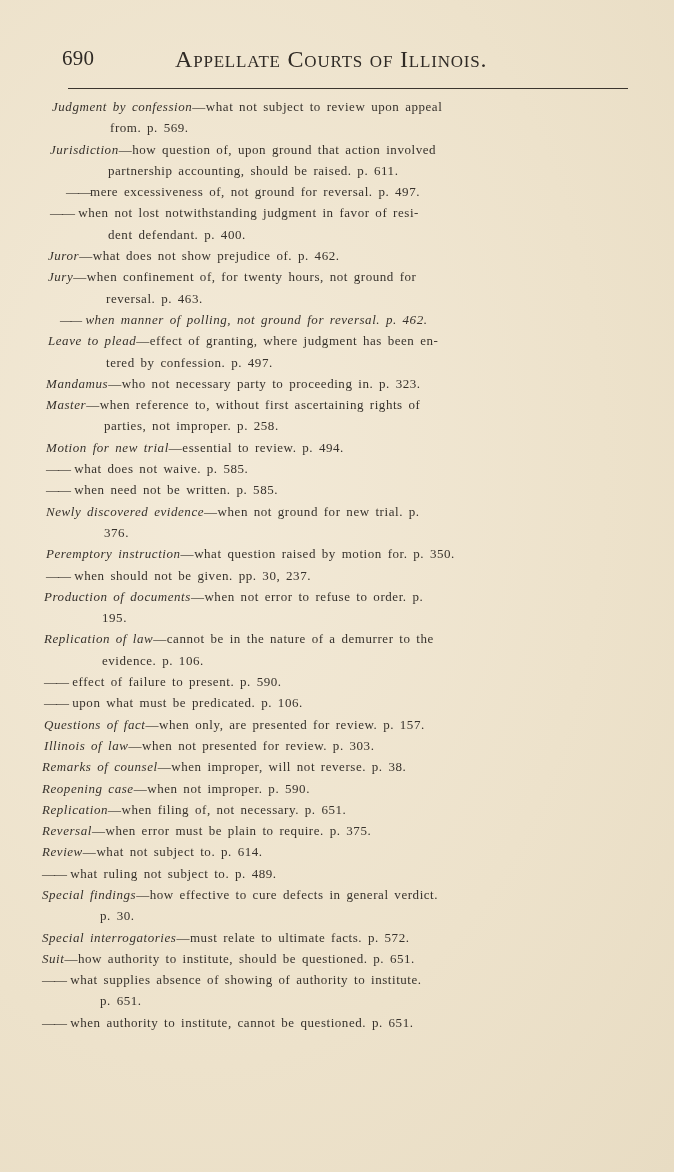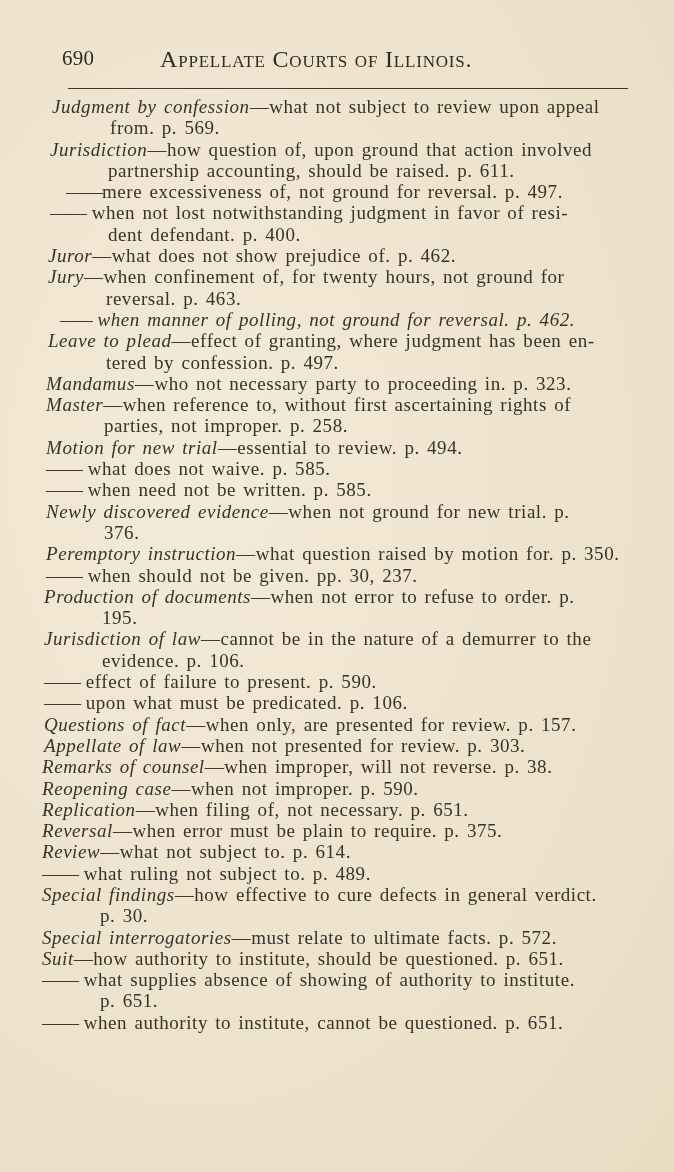--- a/index.html
+++ b/index.html
@@ -13,30 +13,30 @@
   }
   .page { position: absolute; left: 0; top: 0; width: 674px; height: 1036px; }
   .header {
     position: absolute; top: 46px; left: 60px; width: 570px; height: 32px;
   }
   .page-number {
     position: absolute; left: 2px; top: 0; font-size: 21px; letter-spacing: 0.3px;
     font-family: "Liberation Serif", serif; color: #2f2a25;
   }
   .running-title {
-    position: absolute; left: 100px; top: 0; font-size: 24px; font-variant: small-caps;
+    position: absolute; left: 115px; top: 0; font-size: 24px; font-variant: small-caps;
     letter-spacing: 0.8px; color: #2f2a25; white-space: nowrap;
   }
   .rule {
     position: absolute; left: 68px; top: 88px; width: 560px; height: 0;
     border-top: 1.4px solid #3b352e;
   }
   .entries {
     position: absolute; left: 44px; top: 96px; width: 588px;
-    font-size: 19px; letter-spacing: 0.55px; word-spacing: 2px;
+    font-size: 13px; letter-spacing: 0.55px; word-spacing: 2px;
   }
   .entry { line-height: 21.3px; }
   .line { display: block; white-space: nowrap; }
   .cont { padding-left: 58px; }
   .heading { font-style: italic; }
   .dash { letter-spacing: -1px; }
 </style>
 </head>
 <body>
 
@@ -100,34 +100,34 @@
         <span class="line"><span class="heading">Peremptory instruction</span><span>—what question raised by motion for. p. 350.</span></span>
       </div>
       <div class="entry" style="margin-left: 2px;">
         <span class="line"><span class="dash">—— </span><span>when should not be given. pp. 30, 237.</span></span>
       </div>
       <div class="entry" style="margin-left: 0px;">
         <span class="line"><span class="heading">Production of documents</span><span>—when not error to refuse to order. p.</span></span>
         <span class="line cont"><span>195.</span></span>
       </div>
       <div class="entry" style="margin-left: 0px;">
-        <span class="line"><span class="heading">Jurisdiction of law</span><span>—cannot be in the nature of a demurrer to the</span></span>
+        <span class="line"><span class="heading">Replication of law</span><span>—cannot be in the nature of a demurrer to the</span></span>
         <span class="line cont"><span>evidence. p. 106.</span></span>
       </div>
       <div class="entry" style="margin-left: 0px;">
         <span class="line"><span class="dash">—— </span><span>effect of failure to present. p. 590.</span></span>
       </div>
       <div class="entry" style="margin-left: 0px;">
         <span class="line"><span class="dash">—— </span><span>upon what must be predicated. p. 106.</span></span>
       </div>
       <div class="entry" style="margin-left: 0px;">
         <span class="line"><span class="heading">Questions of fact</span><span>—when only, are presented for review. p. 157.</span></span>
       </div>
       <div class="entry" style="margin-left: 0px;">
-        <span class="line"><span class="heading">Appellate of law</span><span>—when not presented for review. p. 303.</span></span>
+        <span class="line"><span class="heading">Illinois of law</span><span>—when not presented for review. p. 303.</span></span>
       </div>
       <div class="entry" style="margin-left: -2px;">
         <span class="line"><span class="heading">Remarks of counsel</span><span>—when improper, will not reverse. p. 38.</span></span>
       </div>
       <div class="entry" style="margin-left: -2px;">
         <span class="line"><span class="heading">Reopening case</span><span>—when not improper. p. 590.</span></span>
       </div>
       <div class="entry" style="margin-left: -2px;">
         <span class="line"><span class="heading">Replication</span><span>—when filing of, not necessary. p. 651.</span></span>
       </div>

